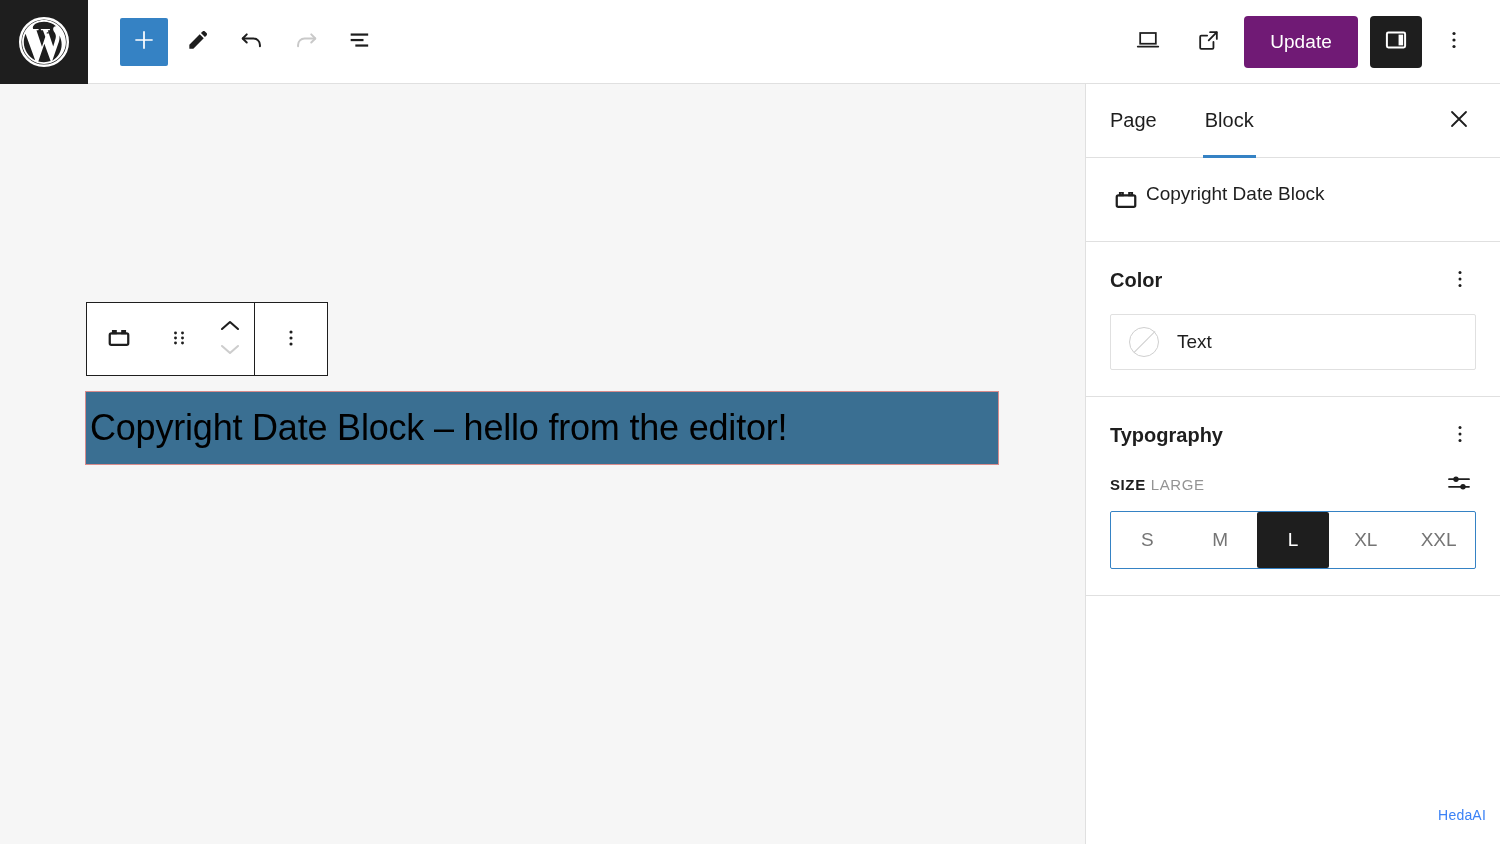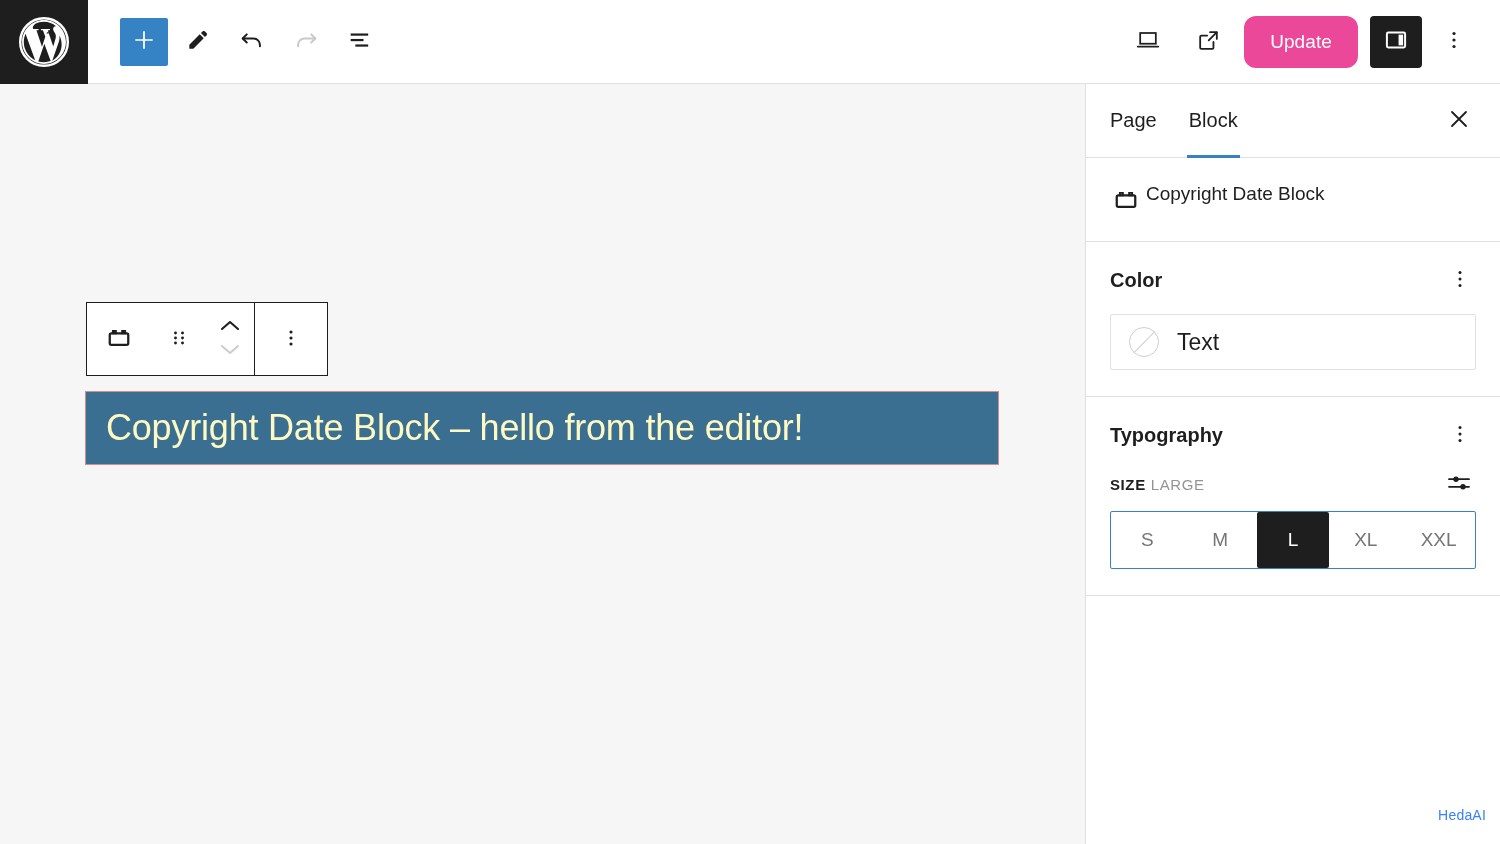--- a/index.html
+++ b/index.html
@@ -52,24 +52,24 @@
     border-radius: 2px;
   }
   .hdr-spacer { flex: 1; }
   .header-right-tools {
     display: flex;
     align-items: center;
     gap: 12px;
     padding-right: 26px;
   }
   .update-btn {
-    background: #ec4899;
+    background: #701a75;
     color: #ffffff;
     border: none;
-    border-radius: 12px;
+    border-radius: 4px;
     height: 52px;
     padding: 0 26px;
     font-size: 19px;
     font-family: "Liberation Sans", sans-serif;
     cursor: pointer;
     letter-spacing: 0.1px;
   }
   .sidebar-toggle-btn {
     width: 52px; height: 52px;
     background: #1e1e1e;
@@ -145,27 +145,26 @@
     top: 308px;
     width: 912px;
     height: 72px;
     background: #3a6f92;
     outline: 1px solid #d88c8c;
     display: flex;
     align-items: center;
     padding: 0 4px;
   }
   .sel-block-text {
-    color: #fef9c3;
+    color: #000000;
     font-size: 36px;
     font-family: "Liberation Sans", sans-serif;
     line-height: 1;
     letter-spacing: -0.2px;
     white-space: nowrap;
-    margin-left: 16px;
   }
 
   
   .sidebar {
     width: 414px;
     min-width: 414px;
     background: #ffffff;
     display: flex;
     flex-direction: column;
     position: relative;
@@ -182,21 +181,21 @@
     font-size: 20px;
     color: #1e1e1e;
     background: none; border: none;
     cursor: pointer;
     padding: 0;
     height: 100%;
     display: flex; align-items: center;
     font-family: "Liberation Sans", sans-serif;
     position: relative;
   }
-  .sb-tab + .sb-tab { margin-left: 32px; }
+  .sb-tab + .sb-tab { margin-left: 48px; }
   .sb-tab.active::after {
     content: "";
     position: absolute;
     left: -2px; right: -2px;
     bottom: -1px;
     height: 3px;
     background: #3582c4;
   }
   .sb-close {
     margin-left: auto;
@@ -270,21 +269,21 @@
   .color-swatch::after {
     content: "";
     position: absolute;
     left: 50%; top: -1px;
     width: 1px; height: 30px;
     background: #cfcfcf;
     transform: rotate(45deg);
     transform-origin: center;
   }
   .color-label {
-    font-size: 23px;
+    font-size: 19px;
     color: #1e1e1e;
   }
 
   .size-row {
     margin-top: 18px;
     display: flex;
     align-items: center;
     justify-content: space-between;
   }
   .size-label {

